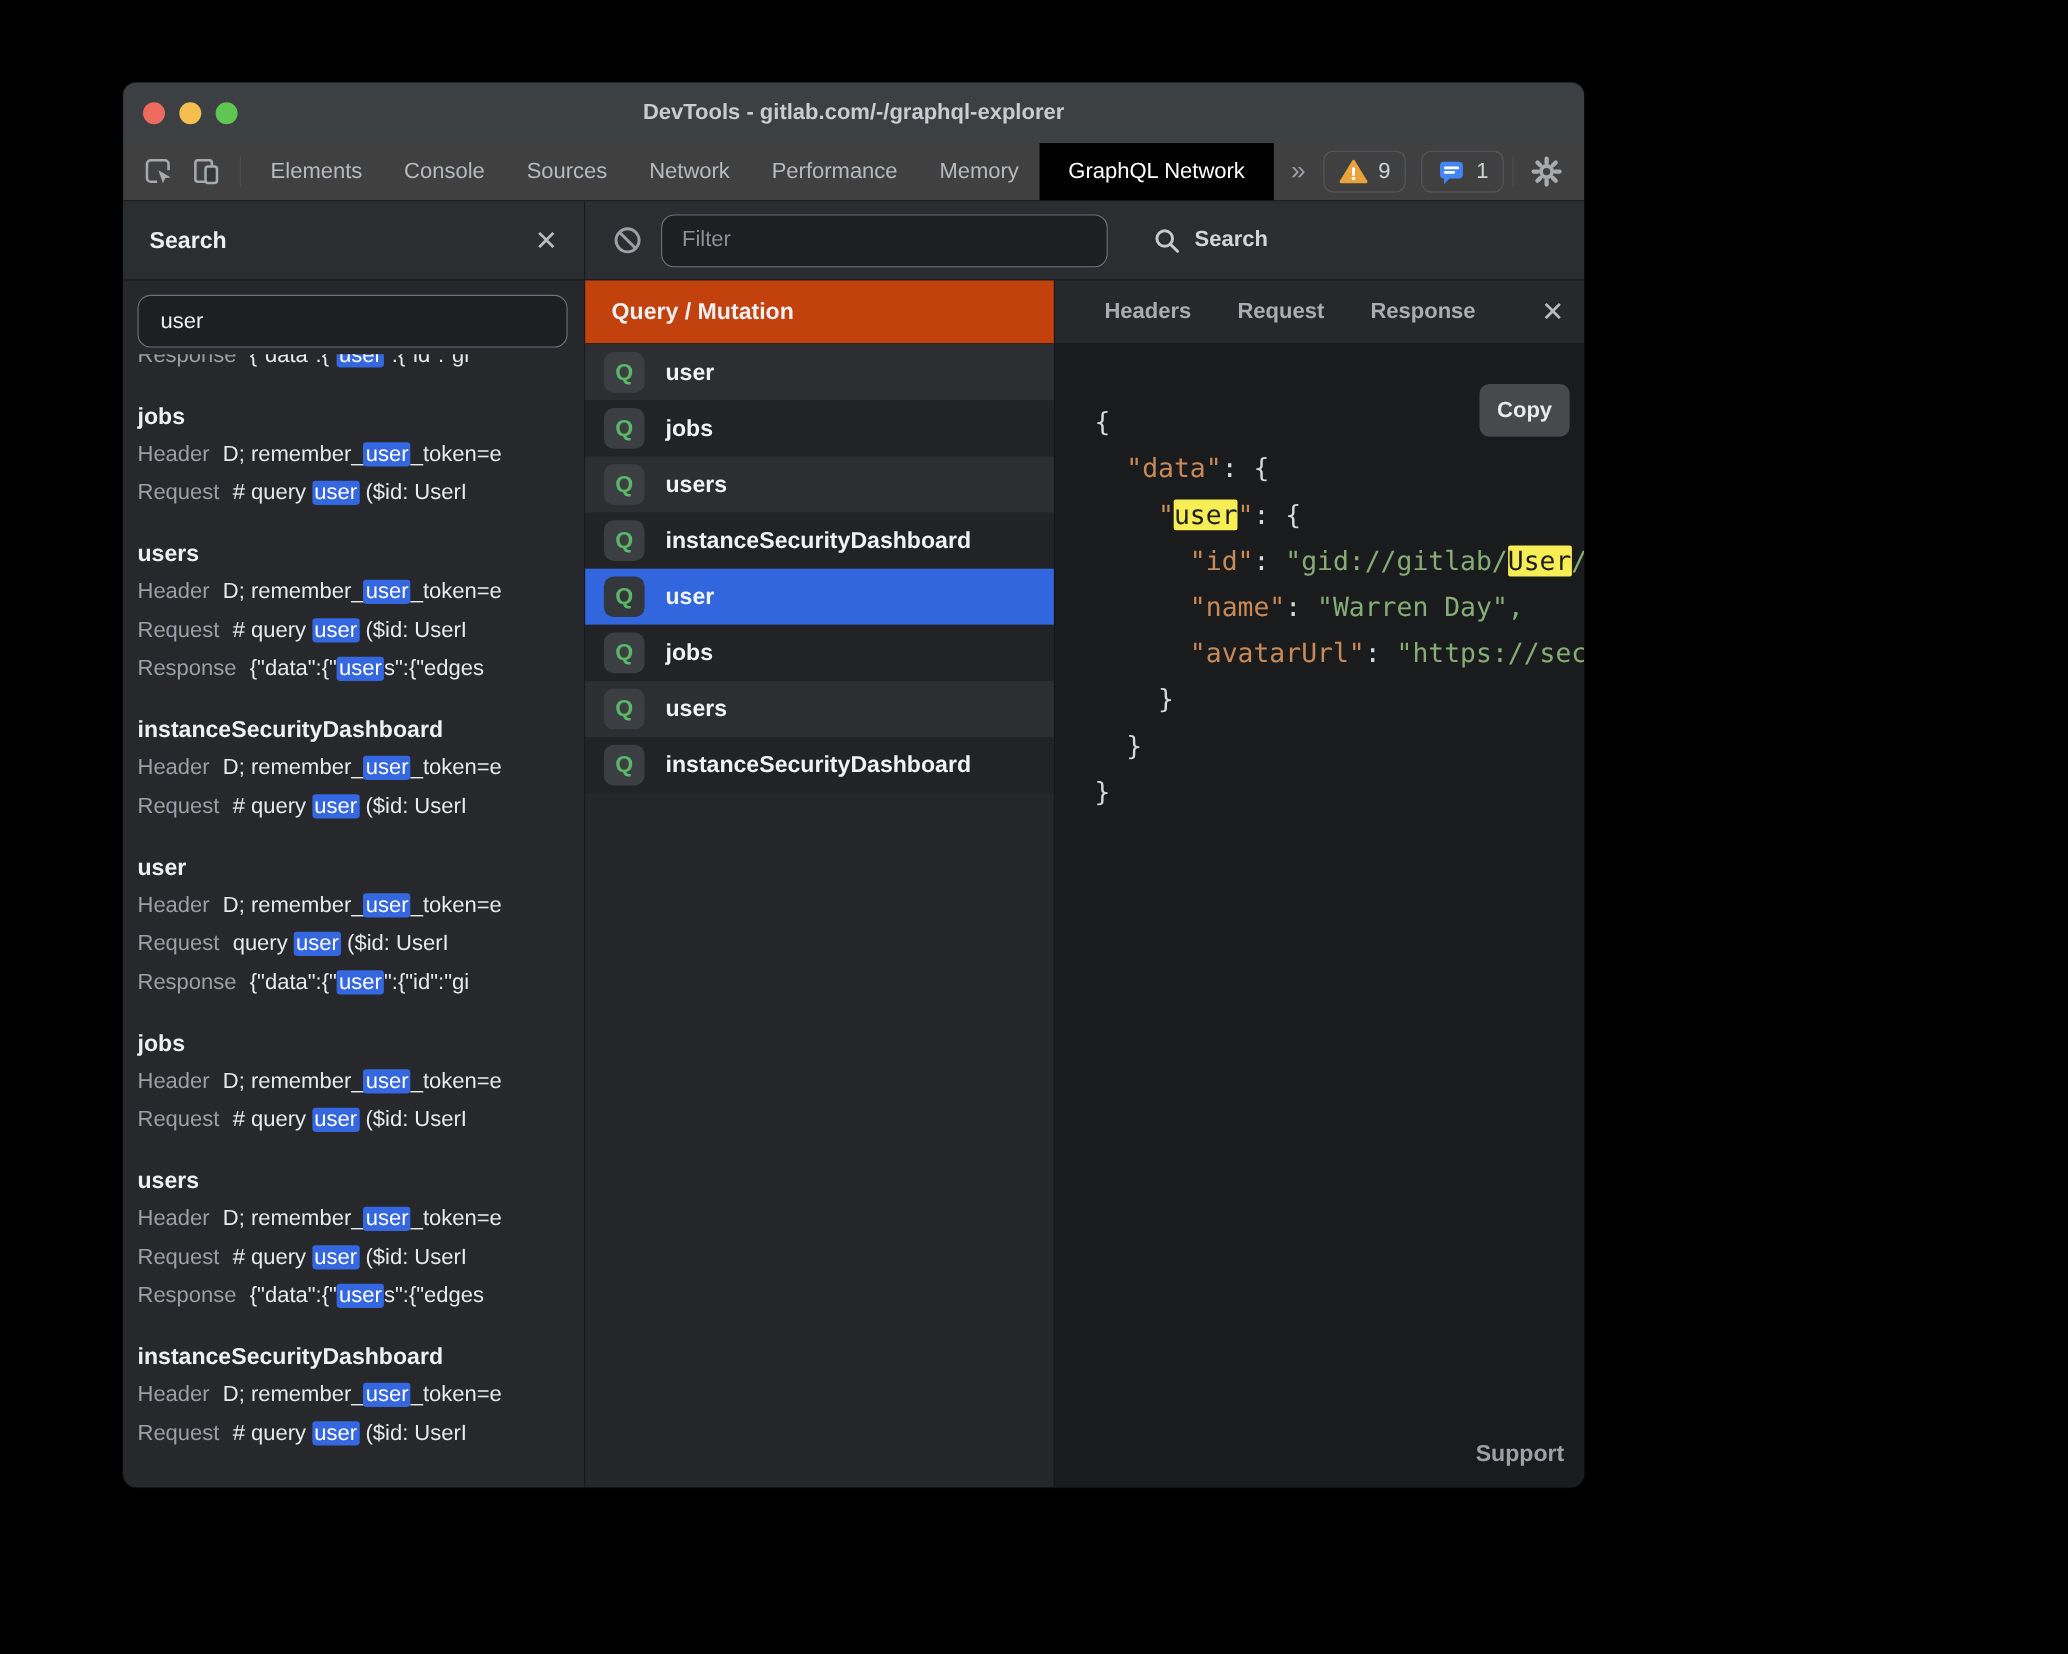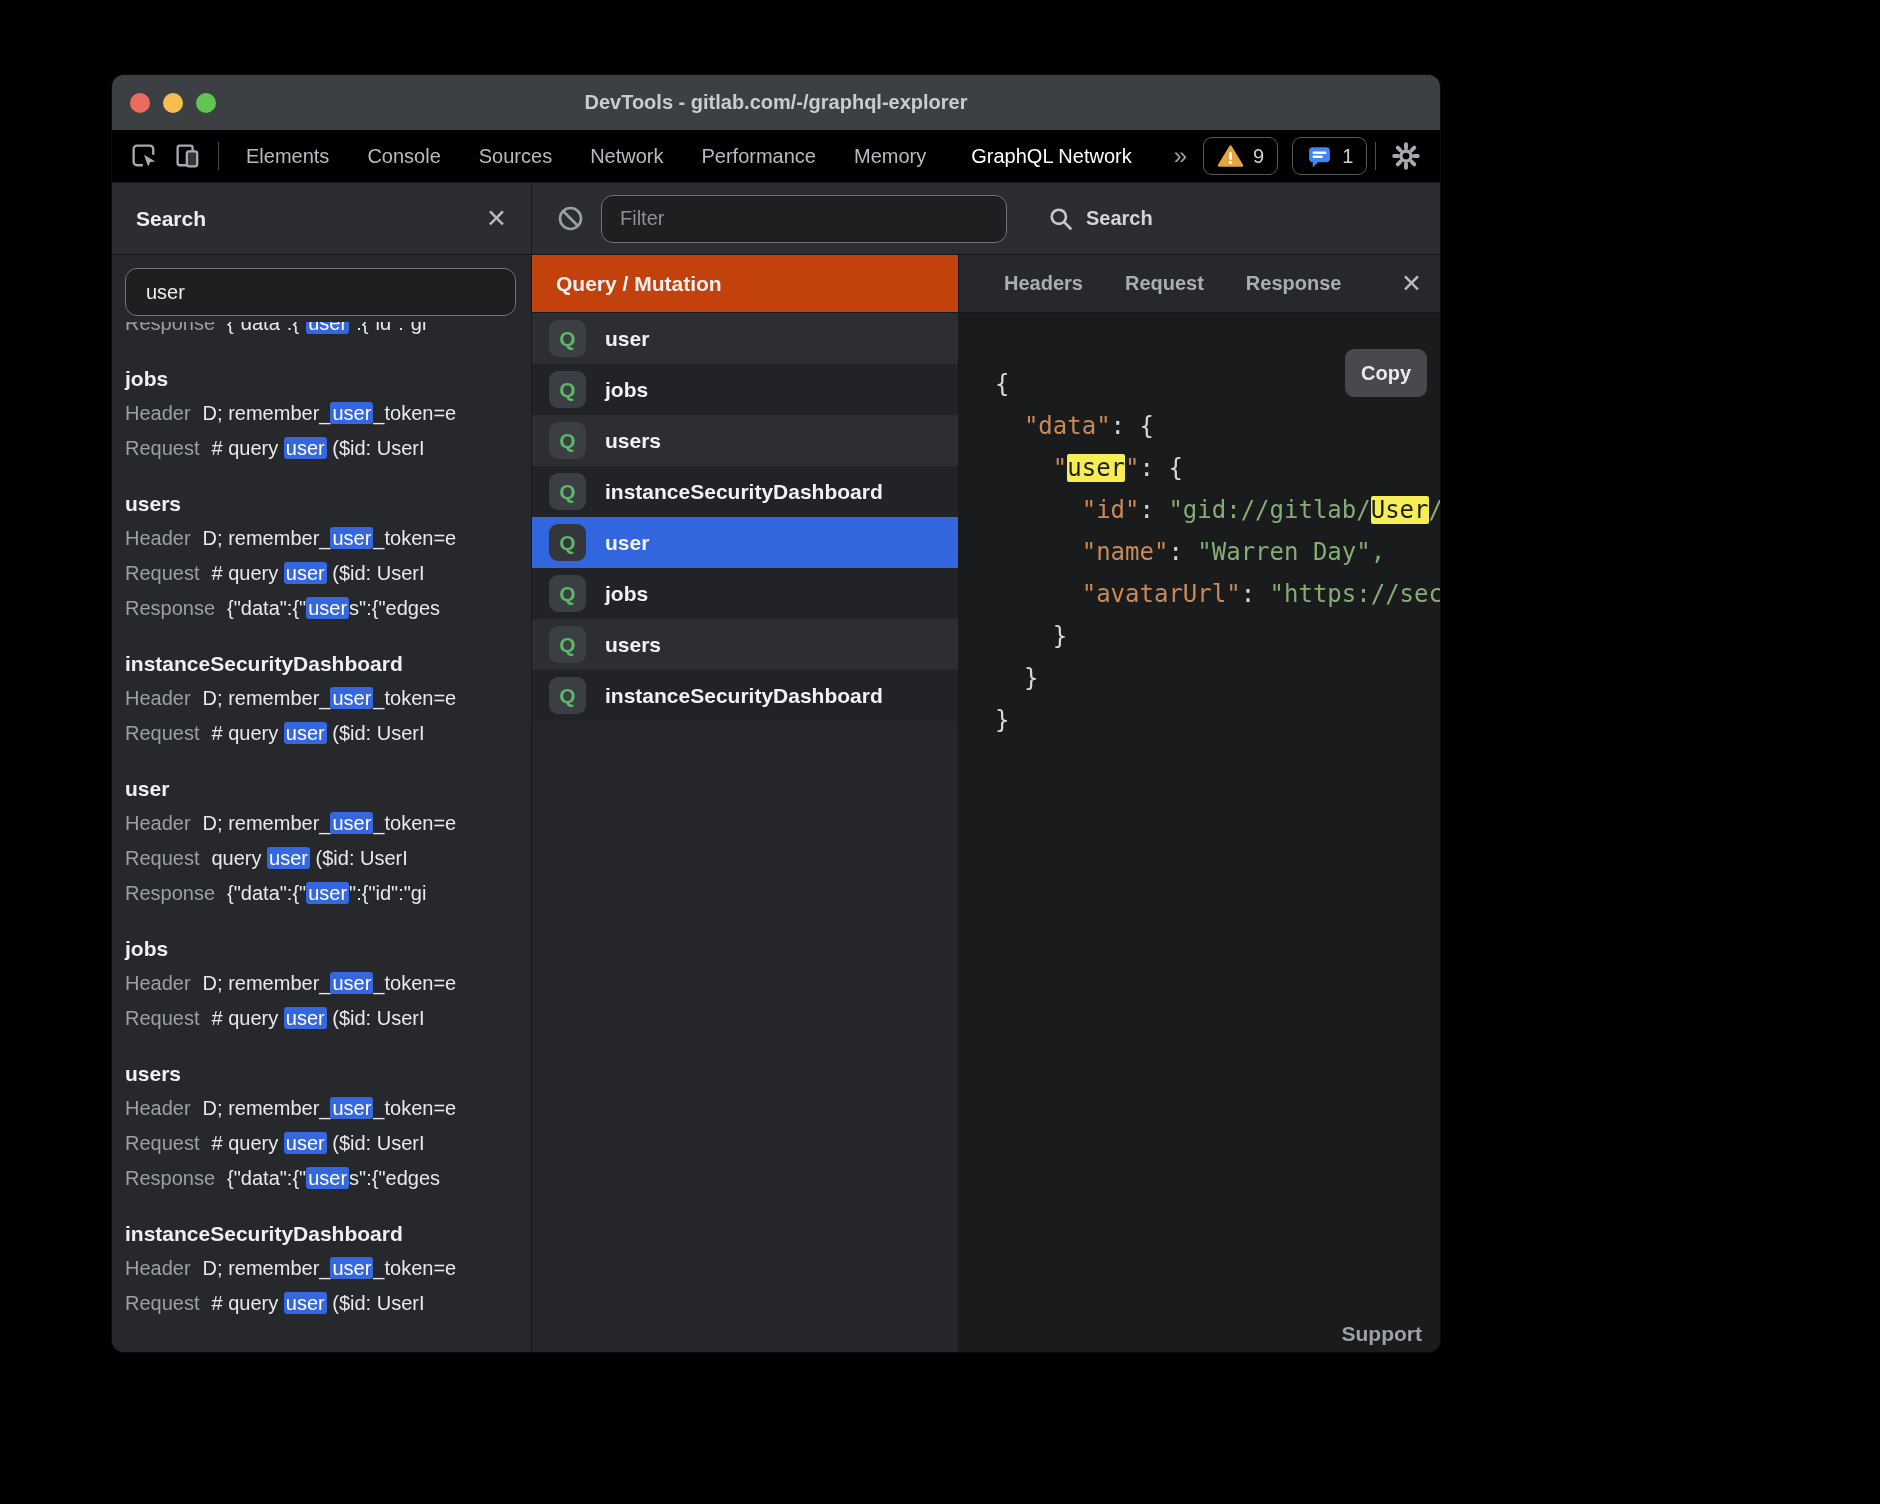--- a/index.html
+++ b/index.html
@@ -14,21 +14,21 @@
     box-shadow:0 0 0 1px #0b0b0c, 0 30px 80px rgba(0,0,0,.65);
     display:flex; flex-direction:column;
   }
   
   .titlebar { height:55px; flex:none; background:#3d4043; position:relative;
     display:flex; align-items:center; justify-content:center; }
   .lights { position:absolute; left:18px; top:0; height:100%; display:flex; align-items:center; gap:13px; }
   .light { width:20px; height:20px; border-radius:50%; }
   .title { color:#c9ccd0; font-size:20px; font-weight:700; }
   
-  .toolbar { height:53px; flex:none; background:#000000; border-bottom:1px solid #17181a;
+  .toolbar { height:53px; flex:none; background:#404040; border-bottom:1px solid #17181a;
     display:flex; align-items:stretch; padding:0 16px 0 10px; box-sizing:border-box; }
   .tool-icon { display:flex; align-items:center; justify-content:center; width:44px; flex:none; }
   .t-sep { width:1px; background:#4b4e52; margin:12px 8px; flex:none; }
   #toolbar-tabs { display:flex; align-items:stretch; }
   .t-tab { color:#b6bbc0; font-size:20px; display:flex; align-items:center; padding:0 19px; white-space:nowrap; }
   .t-tab.active { background:#000; color:#fff; padding:16px 26px; }
   .t-chev { color:#9ba0a5; font-size:24px; display:flex; align-items:center; padding:0 16px; }
   .t-spacer { flex:1; }
   .pills { display:flex; align-items:center; gap:14px; }
   .pill { display:flex; align-items:center; gap:9px; border:1px solid #55585c; border-radius:9px;
@@ -93,21 +93,21 @@
   .resp-body { flex:1; position:relative; overflow:hidden; }
   .copy-btn { position:absolute; right:13px; top:36px; width:82px; height:48px; background:#47494c;
     border:none; border-radius:9px; color:#e8eaec; font-size:20px; font-weight:600;
     font-family:"Liberation Sans",sans-serif; }
   .json { position:absolute; left:36px; top:50px; font-family:"DejaVu Sans Mono",monospace;
     font-size:24px; line-height:42px; white-space:pre; }
   .json .p { color:#d6d8da; }
   .json .k { color:#c98a58; }
   .json .s { color:#85ad75; }
   .json .jhl { background:#f6ee54; color:#1d1d1d; border-radius:2px; }
-  .support { position:absolute; right:18px; bottom:6px; color:#9ca1a6; font-size:21px; font-weight:700; }
+  .support { position:absolute; right:18px; bottom:18px; color:#9ca1a6; font-size:21px; font-weight:700; }
   svg { display:block; }
 </style>
 </head>
 <body>
 
 <div class="window">
 
   <div class="titlebar">
     <div class="lights">
       <div class="light" id="light-close" style="background: rgb(237, 106, 94);"></div>

